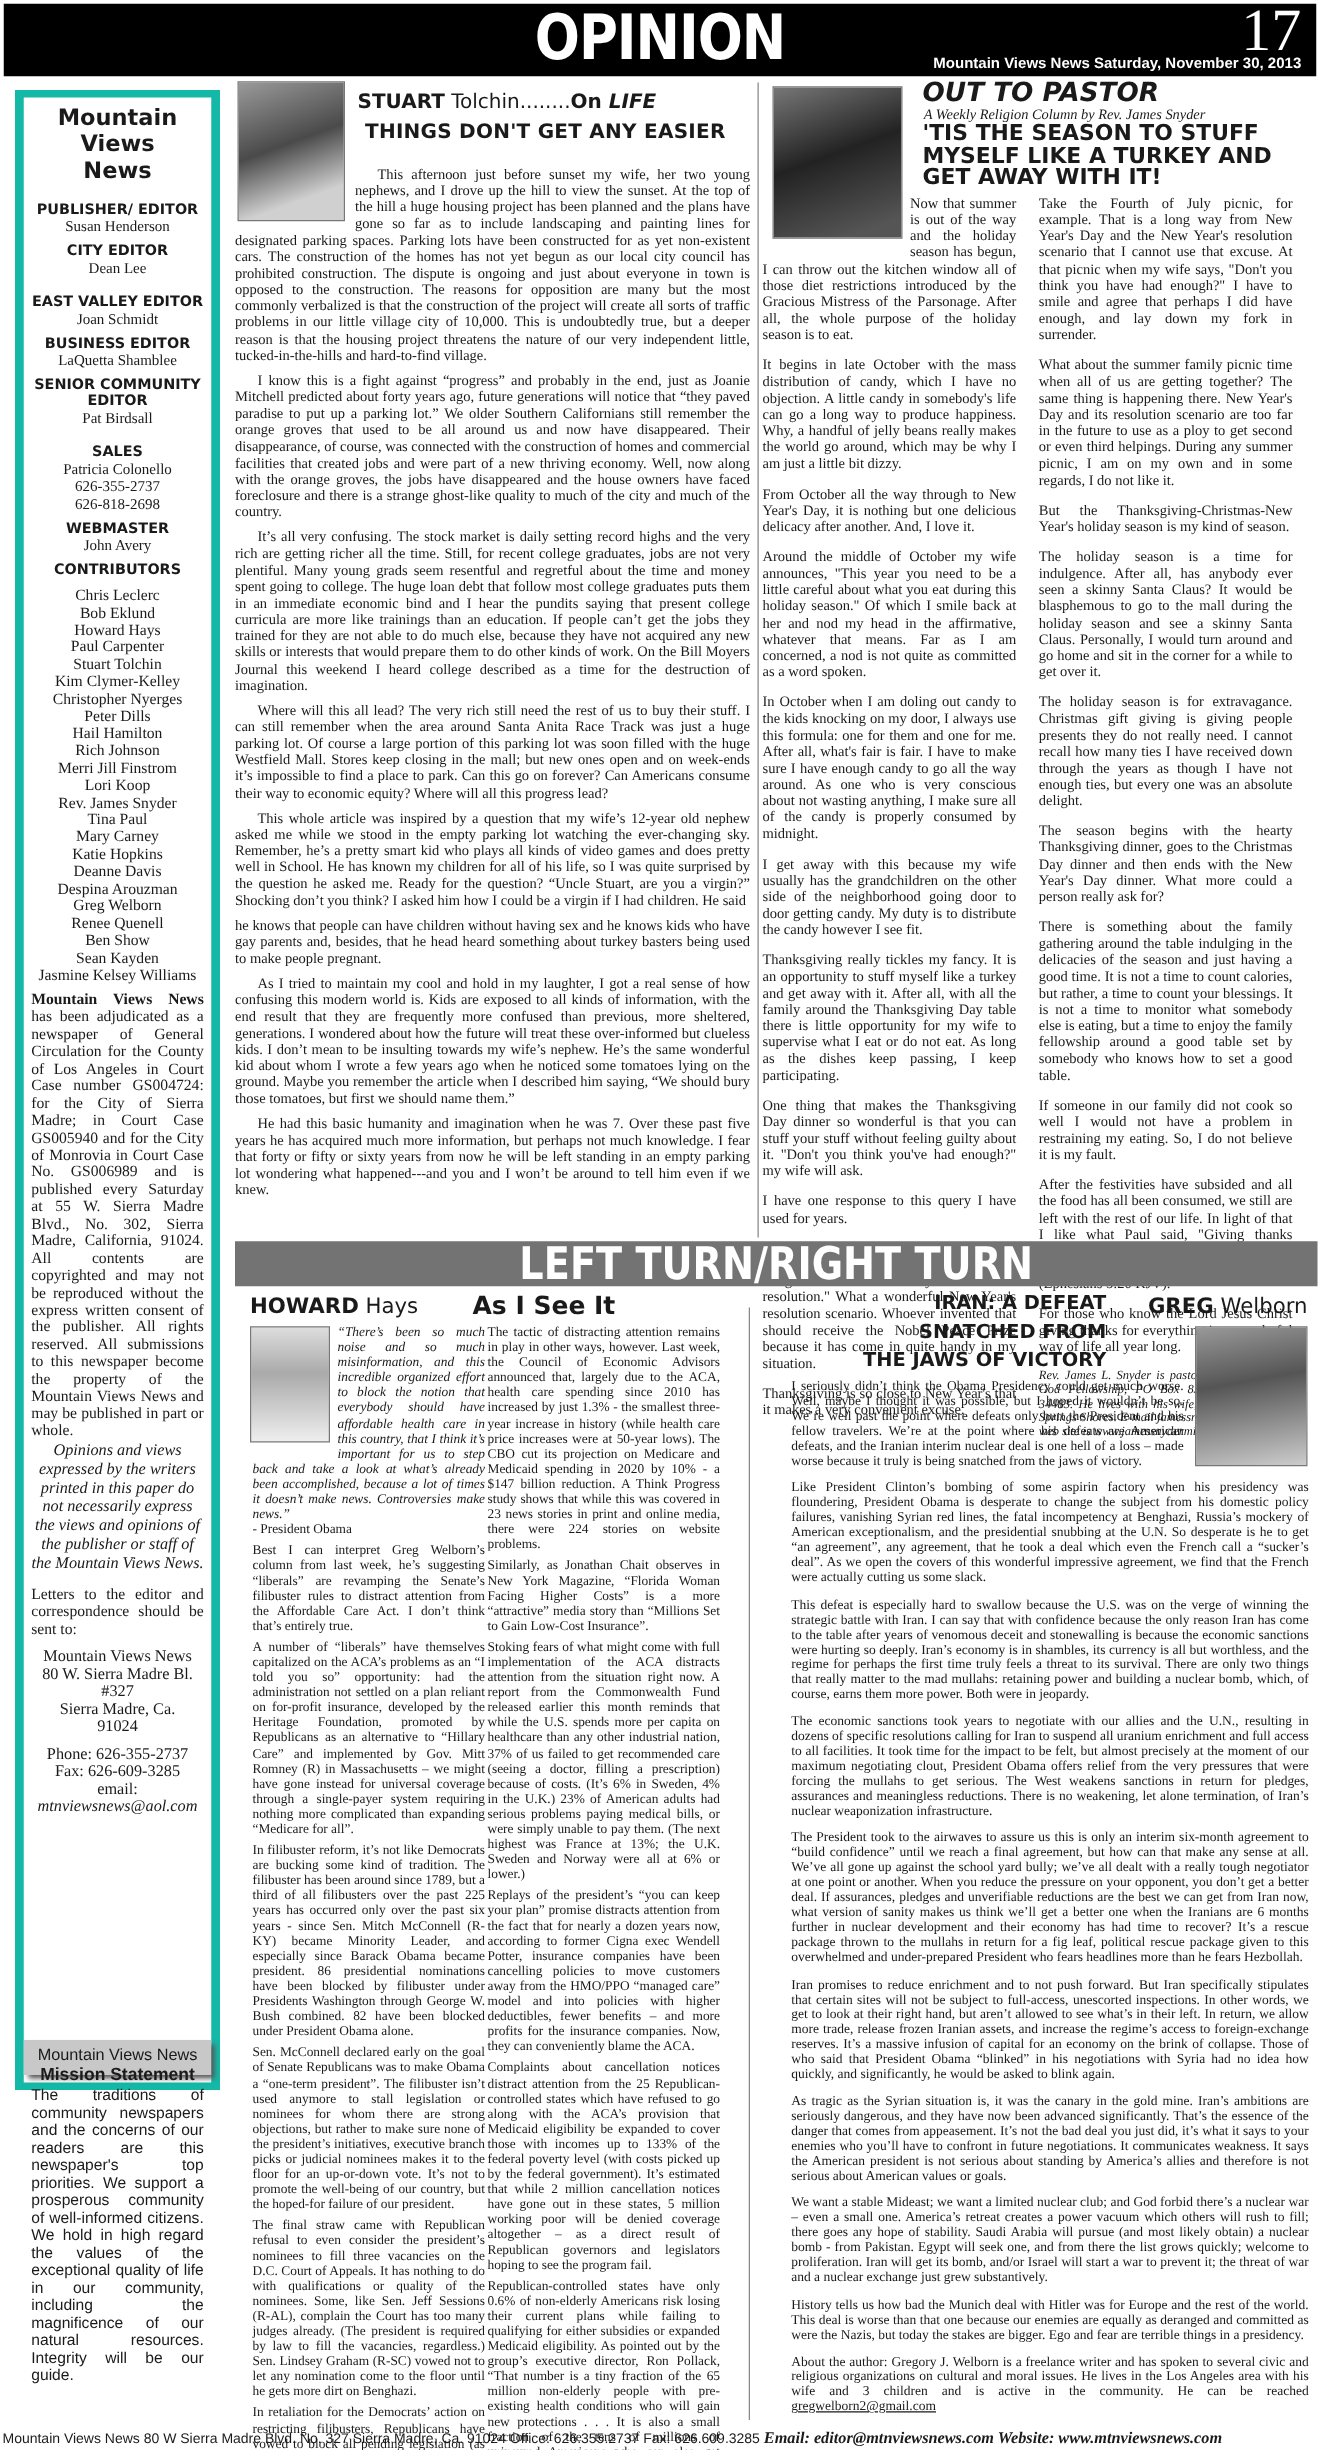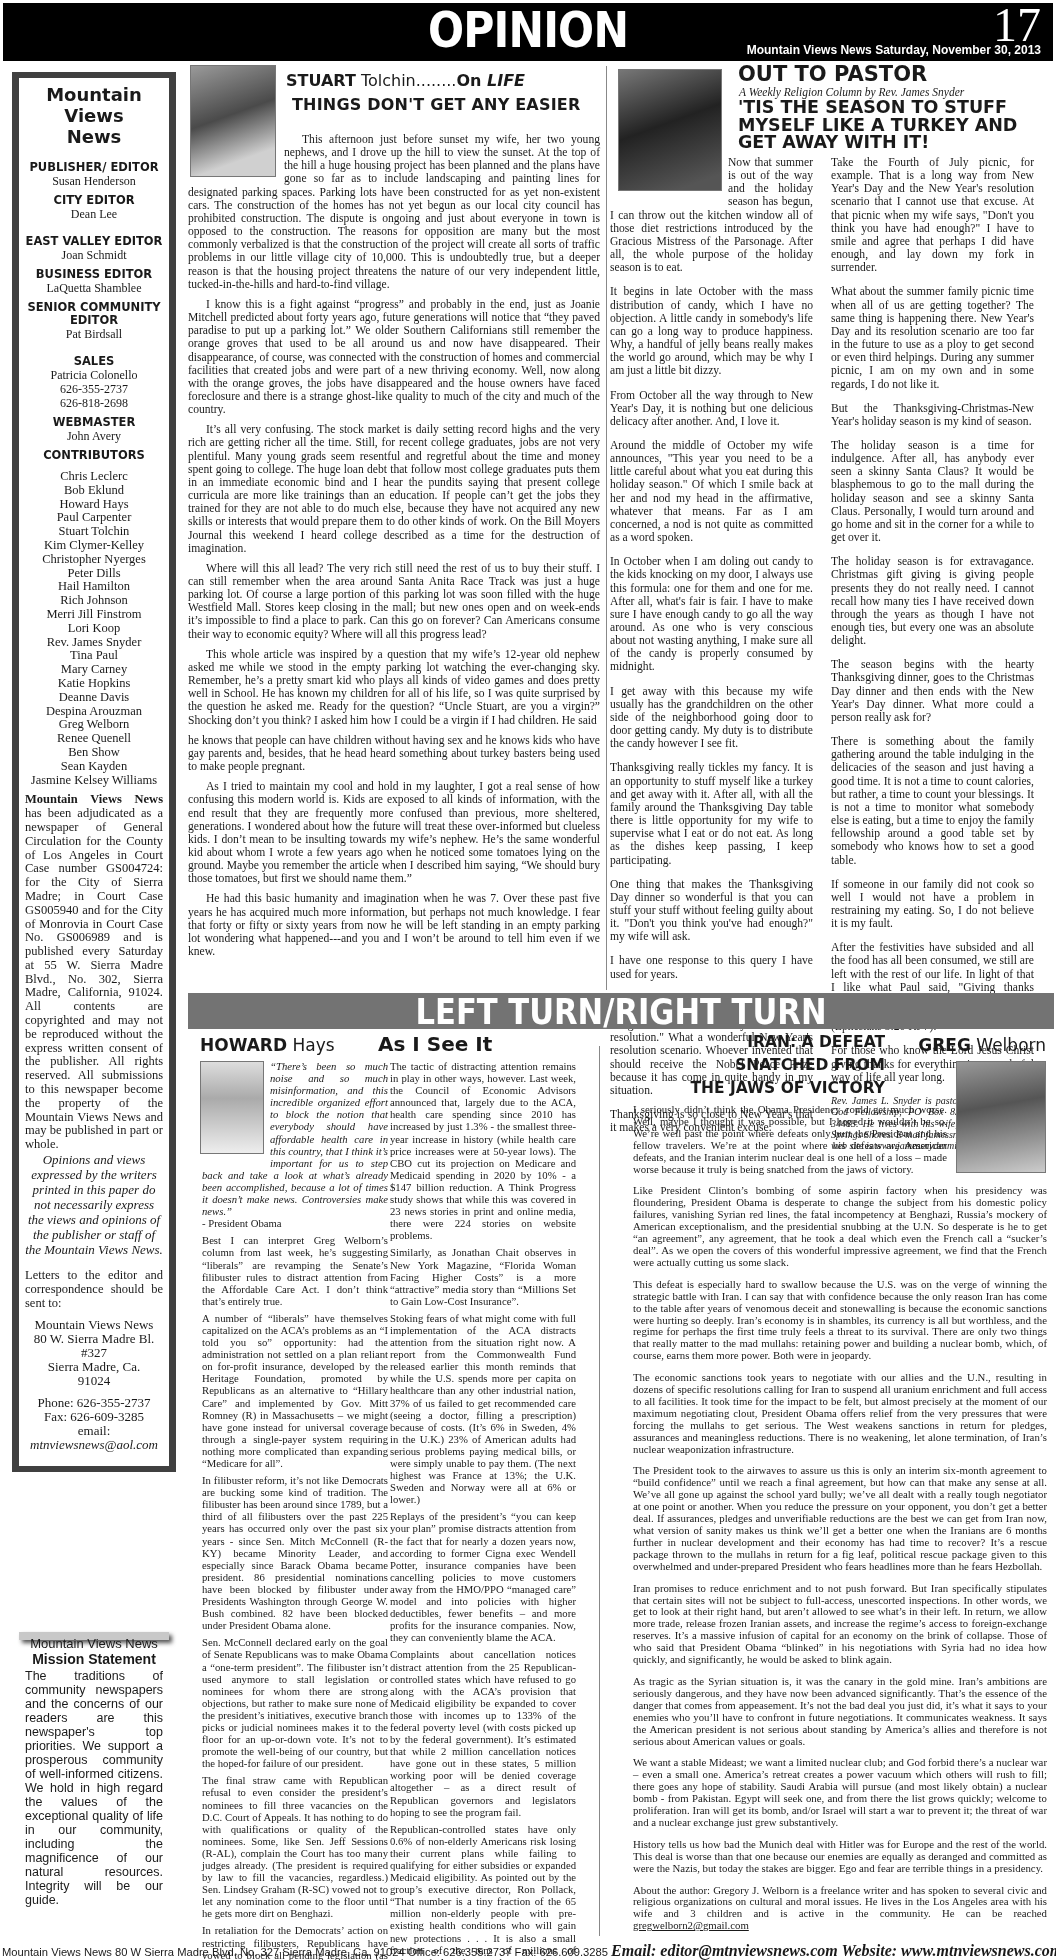--- a/index.html
+++ b/index.html
@@ -5,21 +5,21 @@
   * { box-sizing: border-box; margin: 0; padding: 0; }
   html, body { width: 1056px; height: 1960px; background: #fff; overflow: hidden; }
   body { font-family: "Liberation Serif", serif; color: #1a1a1a; position: relative; }
 
   .masthead { position: absolute; left: 3px; top: 3px; width: 1050px; height: 58px; background: #000; padding-left: 30px; }
   .masthead .title { position: absolute; left: 0; width: 100%; top: -2px; text-align: center; font-family: "DejaVu Sans", sans-serif; font-weight: bold; font-size: 50px; color: #fff; letter-spacing: -1px; transform: scaleX(0.85); }
   .masthead .pagenum { position: absolute; right: 12px; top: -6px; font-family: "Liberation Serif", serif; font-size: 48px; color: #fff; }
   .masthead .dateline { position: absolute; right: 12px; bottom: 4px; font-family: "Liberation Sans", sans-serif; font-weight: bold; font-size: 12px; color: #fff; }
 
   
-  .sidebar { position: absolute; left: 12px; top: 72px; width: 164px; height: 1400px; background: #404040; padding: 6px 7px; }
+  .sidebar { position: absolute; left: 12px; top: 72px; width: 164px; height: 1600px; background: #14b8a6; padding: 6px 7px; }
   .sidebar-inner { background: #fff; height: 100%; padding: 4px 6px; text-align: center; }
   .sb-logo { font-family: "DejaVu Sans", sans-serif; font-weight: bold; font-size: 18px; line-height: 21px; margin-top: 2px; }
   .sb-role { font-family: "DejaVu Sans", sans-serif; font-weight: bold; font-size: 11.5px; line-height: 13px; margin-top: 6px; }
   .sb-role.tight { margin-top: 14px; }
   .sb-name { font-size: 12px; line-height: 14px; }
   .sb-name.bold { font-weight: normal; }
   .sb-contrib { font-size: 12.5px; line-height: 13.8px; margin-top: 8px; }
   .sb-para { font-size: 12.5px; line-height: 13.8px; text-align: justify; margin-top: 6px; }
   .sb-para b { font-weight: bold; }
   .sb-ital { font-style: italic; text-align: center; font-size: 13px; line-height: 15px; }
@@ -40,21 +40,21 @@
   .body { font-size: 11.6px; line-height: 13.15px; text-align: justify; }
   .tolchin .body { position: absolute; left: 0; top: 68px; width: 412px; }
   .tolchin .body p { text-indent: 18px; margin-bottom: 7px; }
   .tolchin .float-space { float: left; width: 96px; height: 52px; }
 
   .vrule { position: absolute; width: 1px; background: #888; }
 
   
   .pastor { position: absolute; left: 610px; top: 65px; width: 444px; height: 925px; }
   .pastor .photo { position: absolute; left: 8px; top: 4px; width: 104px; height: 122px; background: linear-gradient(160deg, #777, #222 45%, #555 90%); }
-  .pastor .kicker { position: absolute; left: 128px; top: -3px; font-family: "DejaVu Sans", sans-serif; font-weight: bold; font-size: 21px; }
+  .pastor .kicker { position: absolute; left: 128px; top: -3px; font-family: "DejaVu Sans", sans-serif; font-weight: bold; font-size: 21px; font-style: italic; }
   .pastor .sub { position: absolute; left: 129px; top: 21px; font-family: Liberation Serif, serif; font-style: italic; font-size: 11.5px; }
   .pastor .headline { position: absolute; left: 128px; top: 34px; width: 316px; font-family: "DejaVu Sans", sans-serif; font-weight: bold; font-size: 17.5px; line-height: 17.5px; }
   .pastor .col { position: absolute; top: 91px; width: 203px; }
   .pastor .col p { margin-bottom: 11px; }
   .pastor .col1 { left: 0px; }
   .pastor .col2 { left: 221px; }
   .pastor .col1 .float-space { float: left; width: 118px; height: 40px; }
   .pastor .bio { font-style: italic; font-size: 10px; line-height: 11.4px; }
 
   
@@ -77,21 +77,21 @@
   .welborn { position: absolute; left: 605px; top: 1034px; width: 449px; height: 900px; }
   .welborn .headline { position: absolute; left: 30px; top: -3px; width: 250px; text-align: right; font-family: "DejaVu Sans", sans-serif; font-weight: bold; font-size: 15.5px; line-height: 23px; }
   .welborn .byline { position: absolute; right: 8px; top: 1px; font-size: 17px; }
   .welborn .photo { position: absolute; right: 8px; top: 27px; width: 90px; height: 112px; background: linear-gradient(170deg, #999, #555 40%, #ccc); }
   .welborn .body { position: absolute; left: 28px; top: 70px; width: 414px; font-size: 10.8px; line-height: 11.9px; }
   .welborn .body p { margin-bottom: 10px; }
   .welborn .float-space { float: right; width: 100px; height: 76px; }
   .welborn a { color: #1a1a1a; text-decoration: underline; }
 
   .footer { position: absolute; left: 0; top: 1942px; width: 1056px; height: 16px; font-family: "Liberation Sans", sans-serif; font-size: 11.2px; white-space: nowrap; padding-left: 2px; }
-  .footer .em { font-family: "Liberation Serif", serif; font-style: italic; font-weight: bold; font-size: 16px; }
+  .footer .em { font-family: "Liberation Serif", serif; font-style: italic; font-weight: bold; font-size: 13px; }
 </style>
 </head>
 <body>
 
 <div class="masthead">
   <div class="title">OPINION</div>
   <div class="pagenum">17</div>
   <div class="dateline">Mountain Views News  Saturday, November 30, 2013</div>
 </div>
 

